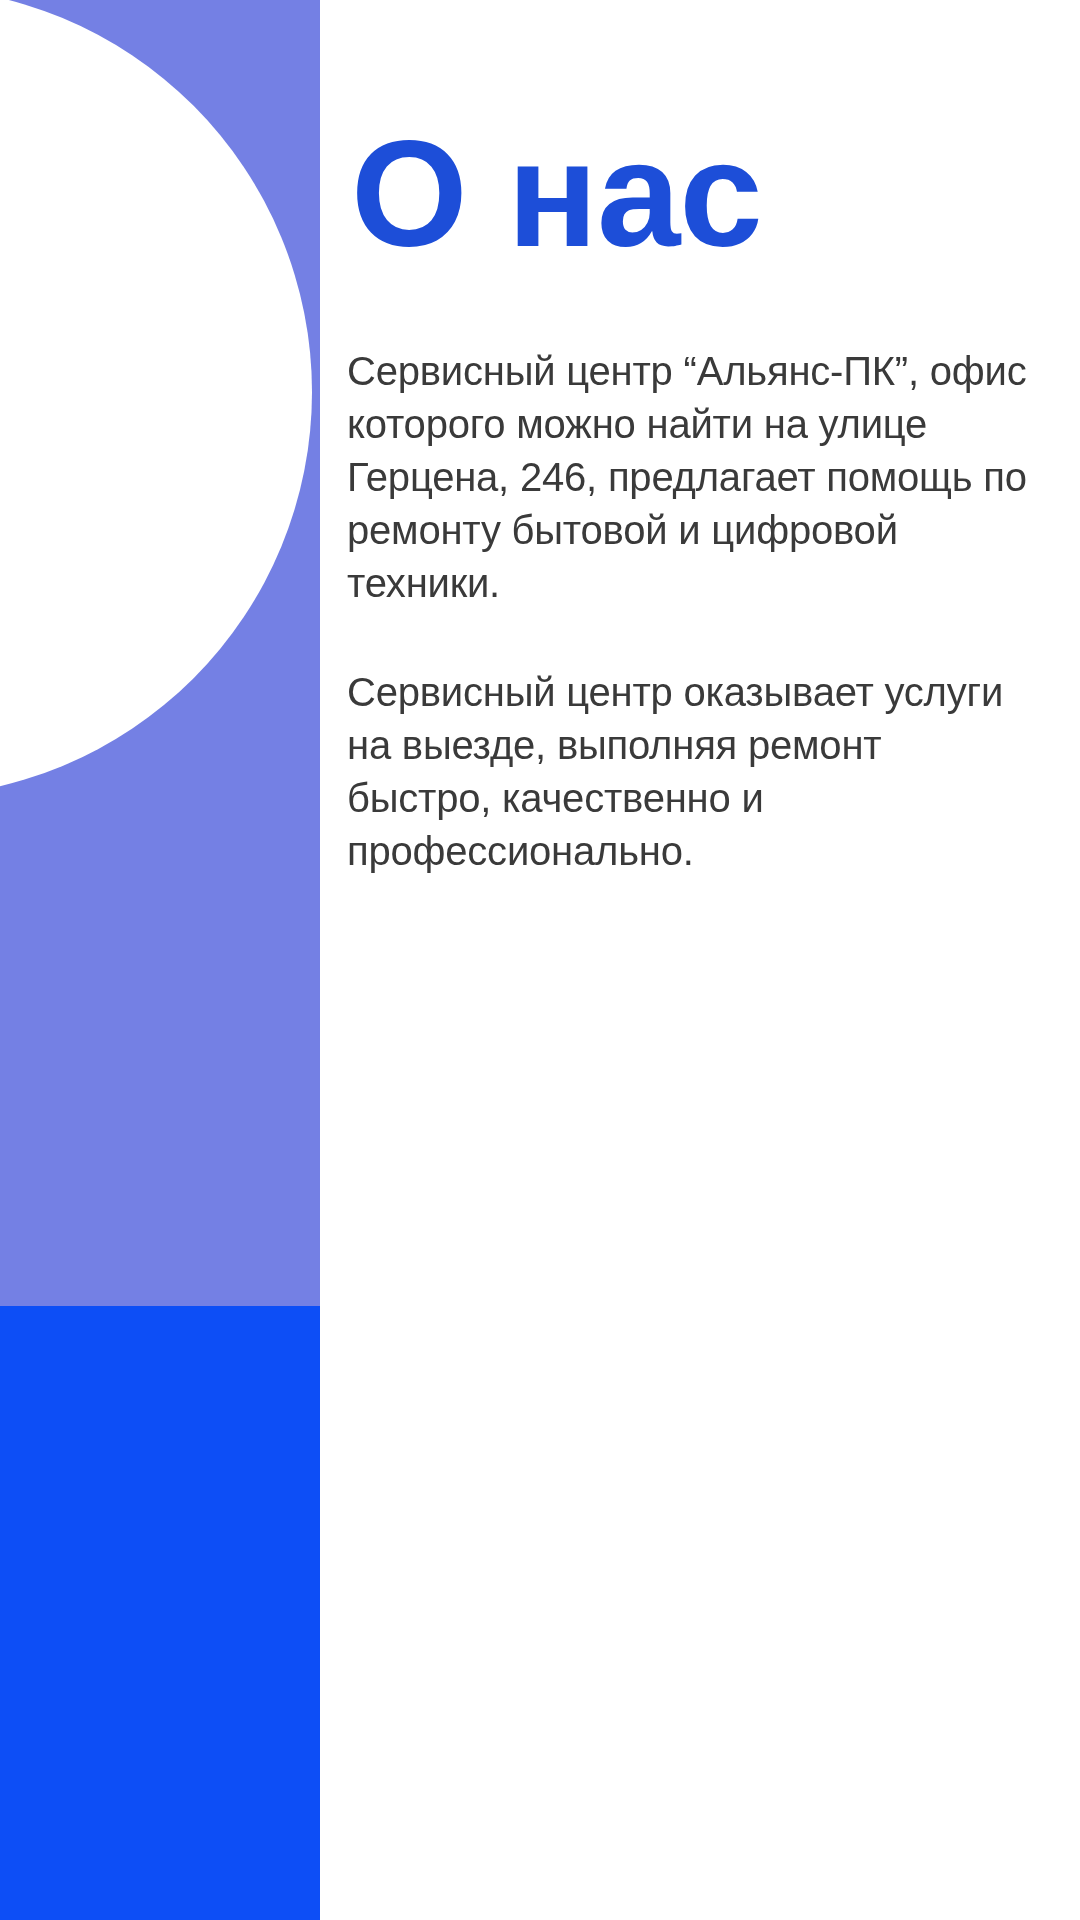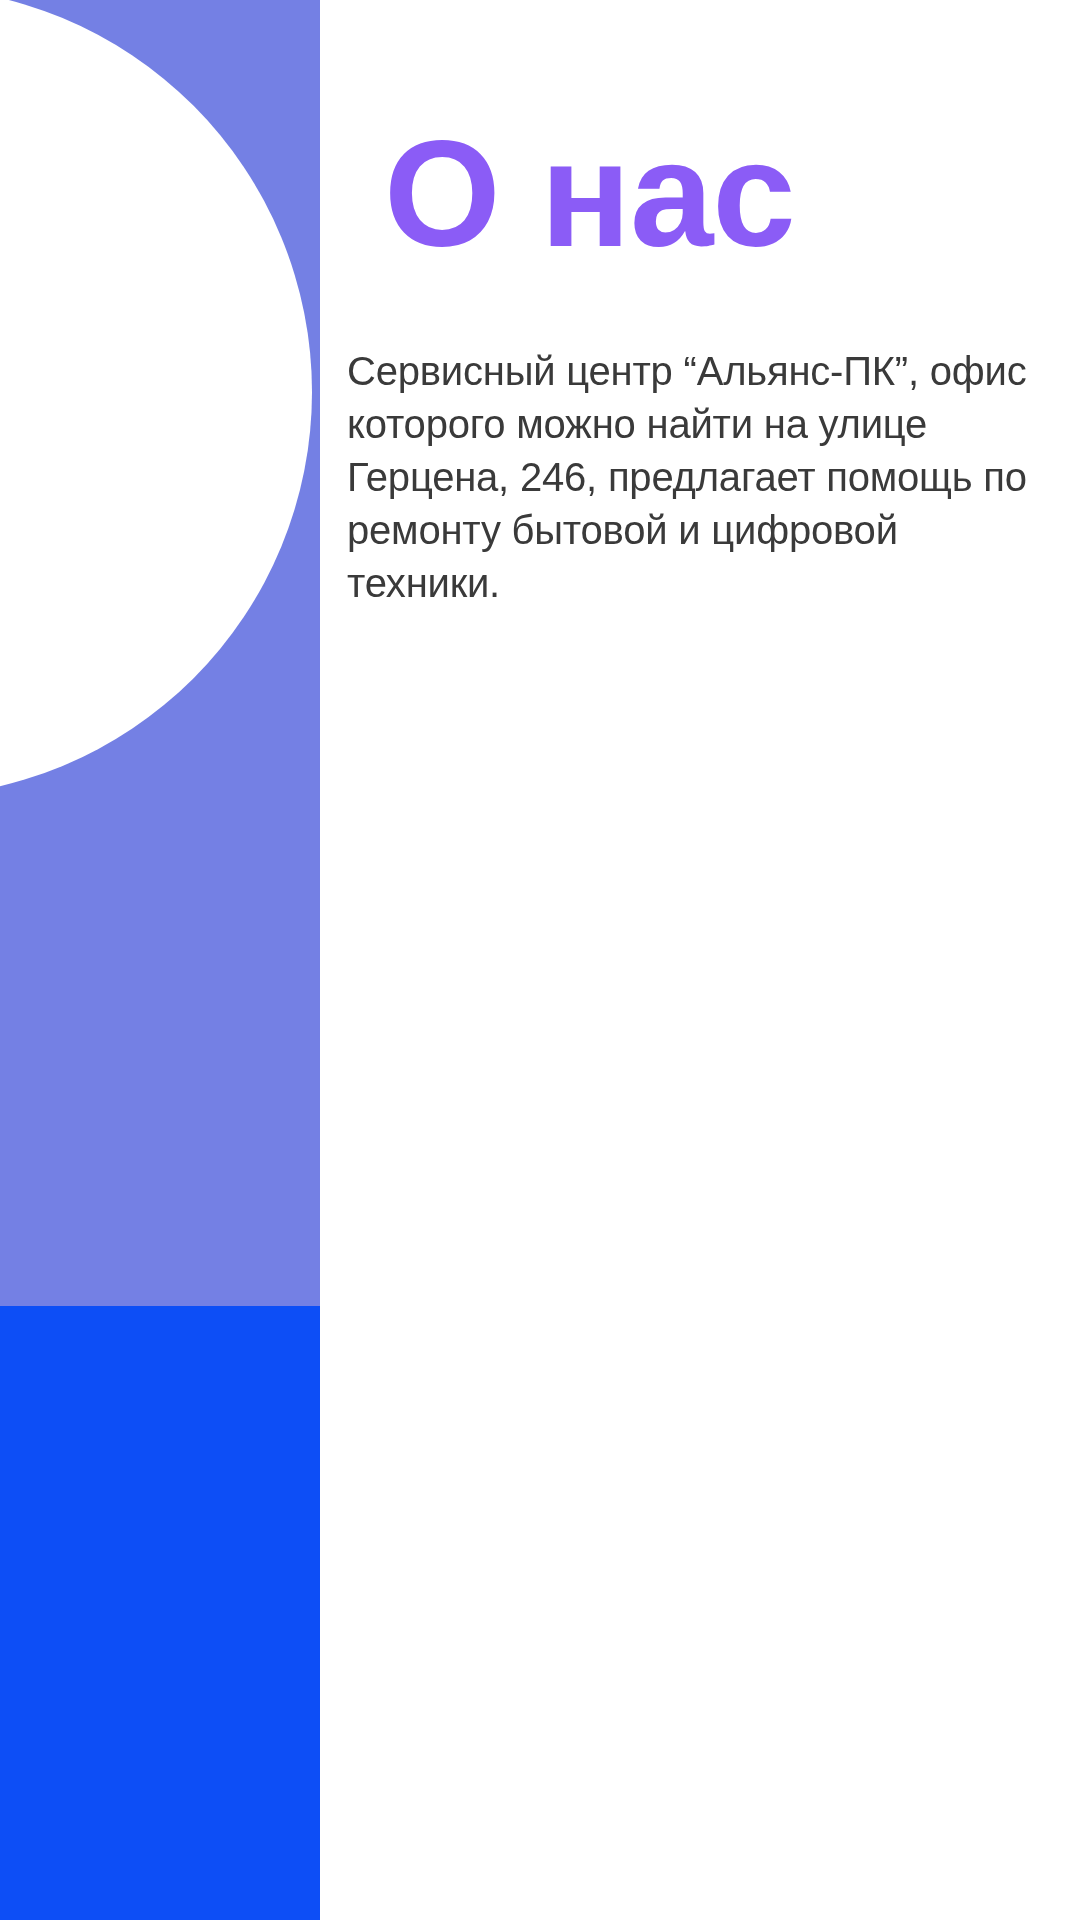--- a/index.html
+++ b/index.html
@@ -70,18 +70,19 @@
 </head>
 <body style="background: rgb(255, 255, 255);">
 
 <div class="left-band" style="background: rgb(116, 128, 228);"></div>
 
 <div class="accent-rect" style="background: rgb(13, 78, 246);"></div>
 
 <div class="deco-circle" style="background: rgb(255, 255, 255);"></div>
 
 <div class="content">
-  <h1 class="page-title" style="color: #8b5cf6; margin-left: 33px;">О нас</h1>
+  <h1 class="page-title" style="color: #1d4ed8;">О нас</h1>
 
   <div class="paragraphs" style="color: rgb(58, 58, 58);">
     <p>Сервисный центр “Альянс-ПК”, офис которого можно найти на улице Герцена, 246, предлагает помощь по ремонту бытовой и цифровой техники.</p>
+    <p>Сервисный центр оказывает услуги на выезде, выполняя ремонт быстро, качественно и профессионально.</p>
   </div>
 </div>
 
 </body></html>

